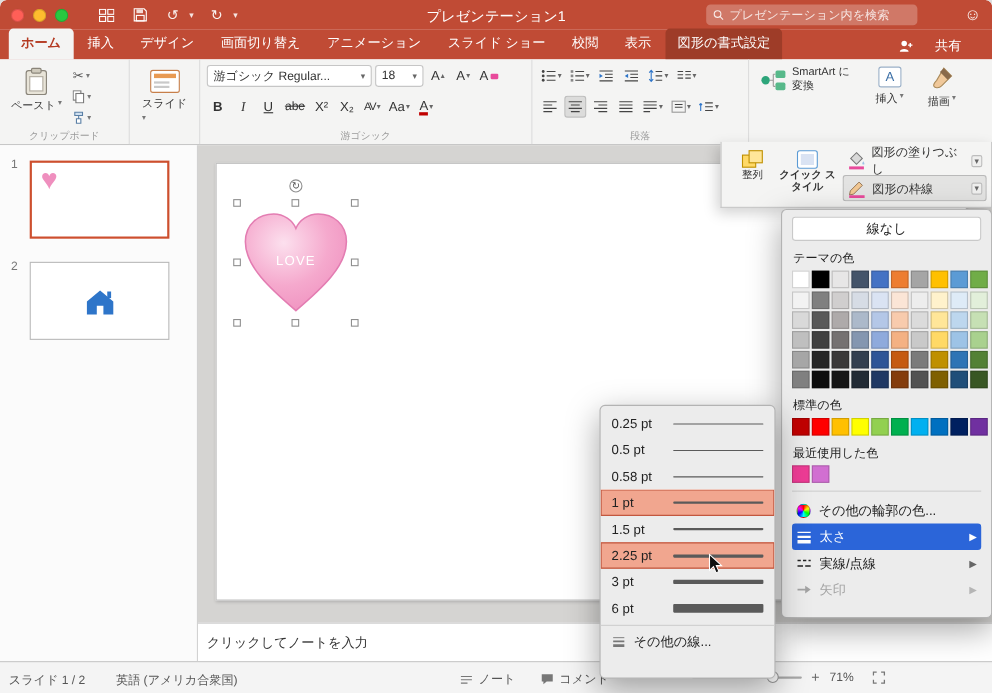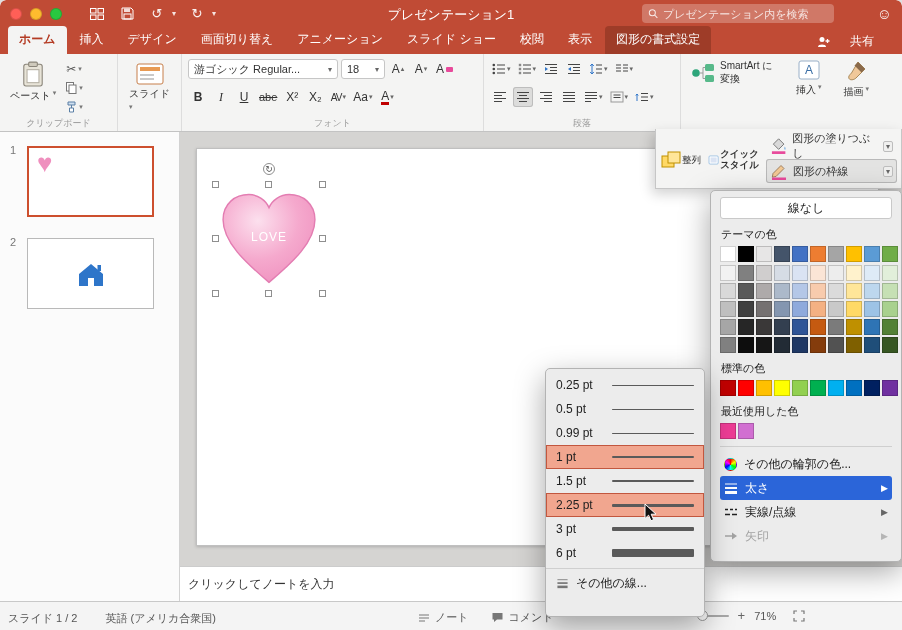--- a/index.html
+++ b/index.html
@@ -75,21 +75,21 @@
   .statusbar { height:30px; background:#f4f4f4; border-top:1px solid #c8c8c8; position:relative; font-size:11px; color:#555; }
   .sb-left { position:absolute; left:8px; top:9px; display:flex; gap:28px; }
   .sb-mid { position:absolute; left:418px; top:8px; display:flex; gap:22px; align-items:center; }
   .sb-item { display:flex; align-items:center; gap:5px; }
   .sb-zoom { position:absolute; left:612px; top:6px; display:flex; gap:9px; align-items:center; }
   .z-track { width:100px; height:2px; background:#a8a8a8; position:relative; border-radius:1px; }
   .z-knob { position:absolute; left:68px; top:-5px; width:11px; height:11px; border-radius:50%; background:#fdfdfd; border:1px solid #9a9a9a; }
   .z-sign { font-size:13px; color:#666; }
   
   .flyout { position:absolute; left:655px; top:129px; width:247px; height:60px; background:var(--ribbon-bg,#f4f4f3); border:1px solid #c6c6c6; border-top:none; box-shadow:-3px 5px 12px rgba(0,0,0,.18); z-index:50; display:flex; padding:3px 4px; }
-  .ff-big { width:48px; display:flex; flex-direction:row; align-items:center; font-size:9.5px; color:#333; padding-top:3px; text-align:center; line-height:1.15; }
+  .ff-big { width:48px; display:flex; flex-direction:column; align-items:center; font-size:9.5px; color:#333; padding-top:3px; text-align:center; line-height:1.15; }
   .ff-col { margin-left:6px; display:flex; flex-direction:column; justify-content:space-between; padding:2px 0; flex:1; }
   .ff-row { display:flex; align-items:center; gap:5px; font-size:11px; color:#333; height:24px; padding:0 4px; border-radius:3px; }
   .ff-row.pressed { background:#e3e3e2; box-shadow:inset 0 0 0 1px #b9b9b9; }
   .ff-caret { margin-left:auto; font-size:8px; color:#666; border:1px solid #bdbdbd; border-radius:2px; padding:0 2px; background:#efefee; }
   
   .outline-menu { position:absolute; left:710px; top:190px; width:192px; height:372px; background:var(--menu-bg,#ececec); border:1px solid #b3b3b3; border-radius:5px; box-shadow:0 10px 30px rgba(0,0,0,.35); z-index:100; padding:6px 9px; font-size:12px; color:#222; }
   .no-line-btn { height:22px; background:#fff; border:1px solid #c9c9c9; border-radius:3px; display:flex; align-items:center; justify-content:center; font-size:12px; color:#222; }
   .sec-label { font-size:11px; margin:8px 1px 4px; color:#222; }
   .swatch-grid { display:grid; grid-template-columns:repeat(10,16px); gap:2px; }
   .swatch-grid.base { margin-bottom:3px; }
@@ -265,21 +265,21 @@
           </span>
         <span class="tbtn">
             <span>Aa</span>
             <span class="sc">▾</span>
           </span>
         <span class="tbtn">
             <span class="fc-a">A</span>
             <span class="sc">▾</span>
           </span>
       </div>
-      <div class="rgroup-label">フォント</div>
+      <div class="rgroup-label">游ゴシック</div>
     </div>
 
     <div class="rgroup" style="width:197px;">
       <div class="row">
         <span class="tbtn">
             <svg width="14" height="12" viewBox="0 0 14 12">
               <circle cx="1.8" cy="2" r="1.3" fill="#444"></circle>
               <circle cx="1.8" cy="6" r="1.3" fill="#444"></circle>
               <circle cx="1.8" cy="10" r="1.3" fill="#444"></circle>
               <path d="M5 2 H13 M5 6 H13 M5 10 H13" stroke="#444"></path>
@@ -641,21 +641,21 @@
     <div>
         <div class="wm-item">
           <span class="wm-label">0.25 pt</span>
           <span class="wm-line" style="height: 1px;"></span>
         </div>
         <div class="wm-item">
           <span class="wm-label">0.5 pt</span>
           <span class="wm-line" style="height: 1px;"></span>
         </div>
         <div class="wm-item">
-          <span class="wm-label">0.99 pt</span>
+          <span class="wm-label">0.58 pt</span>
           <span class="wm-line" style="height: 1px;"></span>
         </div>
         <div class="wm-item hl">
           <span class="wm-label">1 pt</span>
           <span class="wm-line" style="height: 2px;"></span>
         </div>
         <div class="wm-item">
           <span class="wm-label">1.5 pt</span>
           <span class="wm-line" style="height: 2px;"></span>
         </div>

